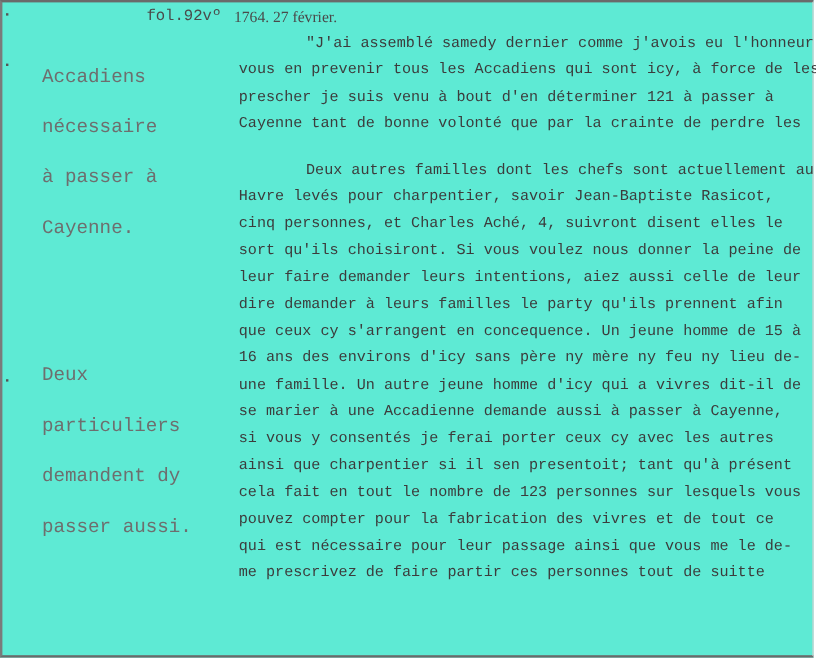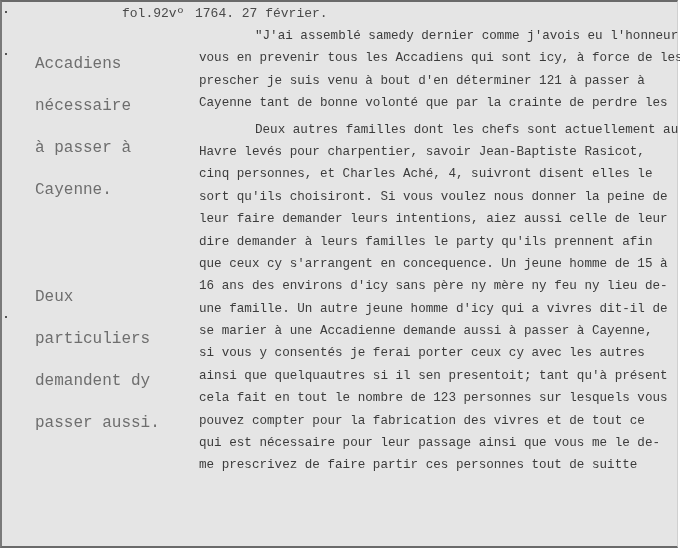--- a/index.html
+++ b/index.html
@@ -18,21 +18,21 @@
     .page {
       position: absolute;
       left: 0; top: 0;
       width: 678px;
       height: 548px;
       border-top: 2px solid #6a6a6a;
       border-left: 2px solid #7a7a7a;
       border-bottom: 2px solid #6a6a6a;
       border-right: 1px solid #d0d0d0;
       box-sizing: border-box;
-      background: #e5e5e5;
+      background: #5eead4;
       padding-left: 43px;
     }
     .tick {
       position: absolute;
       left: 3px;
       width: 2px;
       height: 2px;
       background: #555;
     }
     .folio {
@@ -41,31 +41,32 @@
       top: 4px;
       font-size: 13px;
       color: #4a4a4a;
     }
     .date {
       position: absolute;
       left: 193px;
       top: 4px;
       font-size: 13px;
       color: #4a4a4a;
+      font-family: Liberation Serif, serif;
     }
     .margin-note {
       position: absolute;
       left: 33px;
       font-size: 16px;
       line-height: 14px;
       color: #6e6e6e;
       white-space: pre;
     }
     .note-1 { top: 27px; }
-    .note-2 { top: 260px; }
+    .note-2 { top: 276px; }
     .body-text {
       position: absolute;
       left: 197px;
       top: 23px;
       width: 470px;
       font-size: 12.6px;
       line-height: 22.4px;
       color: #3c3c3c;
     }
     .line {
@@ -100,32 +101,32 @@
     <span style="display:block">passer aussi.</span>
   </div>
 
   <div class="body-text">
     <div>
       <span class="line indent">"J'ai assemblé samedy dernier comme j'avois eu l'honneur de</span>
       <span class="line">vous en prevenir tous les Accadiens qui sont icy, à force de les</span>
       <span class="line">prescher je suis venu à bout d'en déterminer 121 à passer à</span>
       <span class="line">Cayenne tant de bonne volonté que par la crainte de perdre les</span>
     </div>
-    <div style="margin-top:4px">
+    <div style="margin-top:16px">
       <span class="line indent">Deux autres familles dont les chefs sont actuellement au</span>
       <span class="line">Havre levés pour charpentier, savoir Jean-Baptiste Rasicot,</span>
       <span class="line">cinq personnes, et Charles Aché, 4, suivront disent elles le</span>
       <span class="line">sort qu'ils choisiront. Si vous voulez nous donner la peine de</span>
       <span class="line">leur faire demander leurs intentions, aiez aussi celle de leur</span>
       <span class="line">dire demander à leurs familles le party qu'ils prennent afin</span>
       <span class="line">que ceux cy s'arrangent en concequence. Un jeune homme de 15 à</span>
       <span class="line">16 ans des environs d'icy sans père ny mère ny feu ny lieu de-</span>
       <span class="line">une famille. Un autre jeune homme d'icy qui a vivres dit-il de</span>
       <span class="line">se marier à une Accadienne demande aussi à passer à Cayenne,</span>
       <span class="line">si vous y consentés je ferai porter ceux cy avec les autres</span>
-      <span class="line">ainsi que quelquautres si il sen presentoit; tant qu'à présent</span>
+      <span class="line">ainsi que charpentier si il sen presentoit; tant qu'à présent</span>
       <span class="line">cela fait en tout le nombre de 123 personnes sur lesquels vous</span>
       <span class="line">pouvez compter pour la fabrication des vivres et de tout ce</span>
       <span class="line">qui est nécessaire pour leur passage ainsi que vous me le de-</span>
       <span class="line">me prescrivez de faire partir ces personnes tout de suitte</span>
     </div>
   </div>
 </div>
 
 </body></html>

